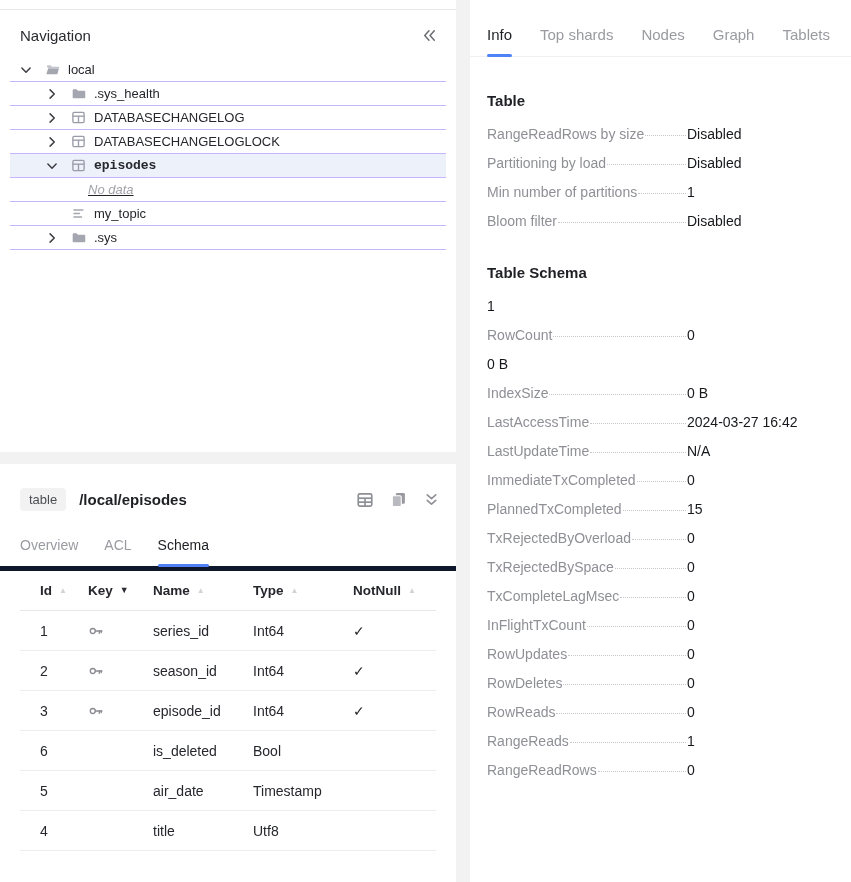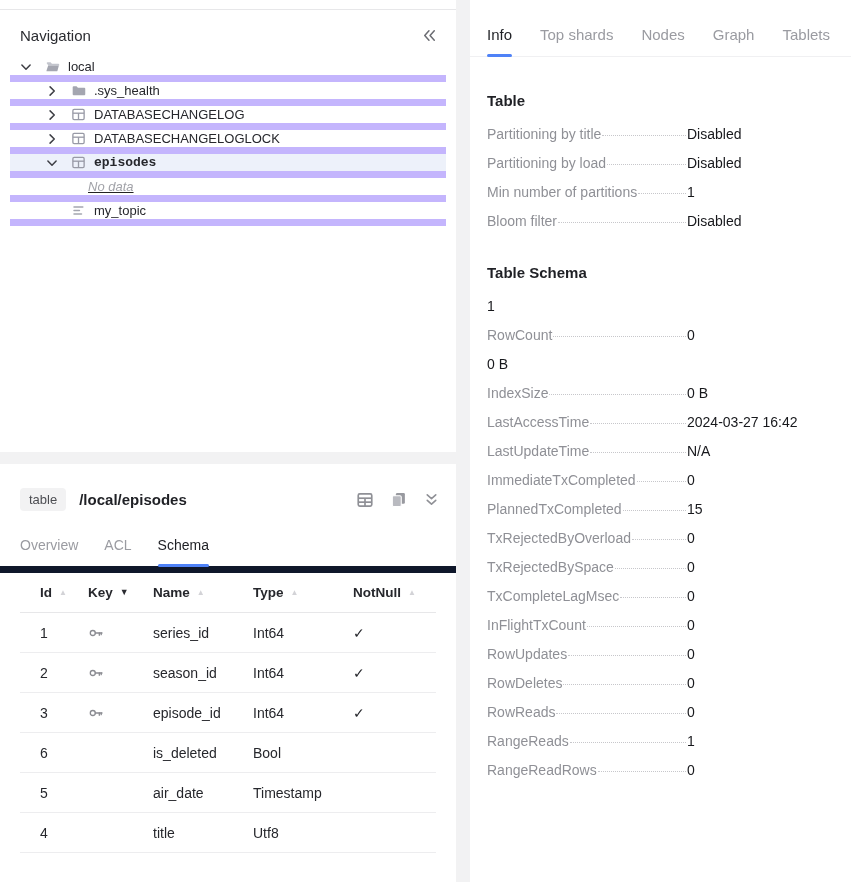--- a/index.html
+++ b/index.html
@@ -14,37 +14,37 @@
   .nav-panel   { position: absolute; left: 0; top: 9px; width: 456px; height: 443px; border-top: 1px solid #e7e7e9; }
   .h-gutter    { position: absolute; left: 0; top: 452px; width: 456px; height: 12px; background: #f2f2f3; }
   .obj-panel   { position: absolute; left: 0; top: 464px; width: 456px; height: 418px; }
 
   
   .nav-header { display: flex; align-items: center; justify-content: space-between; padding: 17px 18px 14px 20px; }
   .nav-title  { font-size: 15px; font-weight: 500; color: #2b2c31; }
   .collapse-btn { cursor: pointer; display: flex; align-items: center; }
 
   .tree { margin: 0 10px; }
-  .tree-row { display: flex; align-items: center; height: 24px; border-bottom: 7px solid #c4b5fd; cursor: pointer; }
+  .tree-row { display: flex; align-items: center; height: 24px; border-bottom: 1px solid #c4b5fd; cursor: pointer; }
   .tree-row.selected { background: var(--selected-bg, #edf1fa); }
   .tree-row .expander { width: 16px; height: 16px; margin-right: 10px; flex: 0 0 16px; display: flex; align-items: center; justify-content: center; }
   .tree-row .node-icon { width: 16px; height: 16px; margin-right: 8px; flex: 0 0 16px; display: flex; align-items: center; justify-content: center; }
   .tree-row .tree-label { font-size: 13px; color: #26272c; white-space: nowrap; }
   .tree-row.bold .tree-label { font-weight: 700; }
   .tree-row.muted { cursor: default; text-decoration: underline; }
   .tree-row.muted .tree-label { color: #a2a3a9; font-style: italic; }
 
   
   .obj-header { display: flex; align-items: center; padding: 24px 16px 0 20px; }
   .entity-badge { background: #f2f2f3; color: #4c4d52; font-size: 13px; padding: 4px 9px; border-radius: 4px; }
   .entity-path { font-size: 15px; font-weight: 700; color: #1f2025; margin-left: 13px; flex: 1; }
   .obj-toolbar { display: flex; align-items: center; gap: 15px; }
   .tool-btn { width: 18px; height: 18px; display: flex; align-items: center; justify-content: center; cursor: pointer; }
 
-  .tabs-row { display: flex; border-bottom: 7px solid #0f172a; }
+  .tabs-row { display: flex; border-bottom: 5px solid #0f172a; }
   .obj-tabs { margin: 20px 0 0 0; padding: 0 20px; gap: 26px; }
   .tab { font-size: 14px; color: #9a9ba1; padding: 6px 0 13px 0; cursor: pointer; position: relative; white-space: nowrap; }
   .tab.active { color: #1f2025; }
   .tab.active::after { content: ""; position: absolute; left: 0; right: 0; bottom: -1px; height: 3px; background: var(--accent, #4f82f7); border-radius: 2px; }
 
   .schema-table { margin: 0 20px; }
   .schema-head { display: flex; align-items: center; height: 40px; border-bottom: 1px solid #e7e7e9; }
   .schema-row  { display: flex; align-items: center; height: 40px; border-bottom: 1px solid #ededef; }
   .col { display: flex; align-items: center; padding-left: 20px; }
   .col-id      { width: 48px; }
@@ -166,20 +166,33 @@
         <div class="tree-row" style="padding-left: 34px;">
           <span class="expander"></span>
           <span class="node-icon">
             <svg width="15" height="15" viewBox="0 0 16 16">
               <rect x="2.4" y="3.4" width="11" height="1.7" rx="0.8" fill="#a4a6b0"></rect>
               <rect x="2.4" y="7.1" width="7.4" height="1.7" rx="0.8" fill="#a4a6b0"></rect>
               <rect x="2.4" y="10.8" width="9.6" height="1.7" rx="0.8" fill="#a4a6b0"></rect>
             </svg>
           </span>
           <span class="tree-label">my_topic</span>
+        </div>
+        <div class="tree-row" style="padding-left: 34px;">
+          <span class="expander">
+            <svg width="14" height="14" viewBox="0 0 16 16" fill="none" stroke="#3d3e44" stroke-width="1.7" stroke-linecap="round" stroke-linejoin="round">
+              <path d="M5.8 3.3 L10.6 8 L5.8 12.7"></path>
+            </svg>
+          </span>
+          <span class="node-icon">
+            <svg width="15" height="15" viewBox="0 0 16 16">
+              <path d="M1.8 4.4 a1 1 0 0 1 1-1 h3.1 l1.5 1.6 h6.8 a1 1 0 0 1 1 1 v6 a1 1 0 0 1 -1 1 H2.8 a1 1 0 0 1 -1-1 z" fill="#a4a6b0"></path>
+            </svg>
+          </span>
+          <span class="tree-label">.sys</span>
         </div>
       </div>
   </div>
 
   <div class="h-gutter"></div>
 
   <div class="obj-panel">
     <div class="obj-header">
       <span class="entity-badge">table</span>
       <span class="entity-path">/local/episodes</span>
@@ -313,21 +326,21 @@
       <span class="tab">Top shards</span>
       <span class="tab">Nodes</span>
       <span class="tab">Graph</span>
       <span class="tab">Tablets</span>
     </div>
   <div class="info-body">
       <div class="info-section-heading">Table</div>
       <div class="info-group">
         <div class="info-row">
           <span class="info-left">
-            <span class="info-label">Partitioning by title</span>
+            <span class="info-label">RangeReadRows by size</span>
             <span class="info-dots"></span>
           </span>
           <span class="info-value">Disabled</span>
         </div>
         <div class="info-row">
           <span class="info-left">
             <span class="info-label">Partitioning by load</span>
             <span class="info-dots"></span>
           </span>
           <span class="info-value">Disabled</span>

